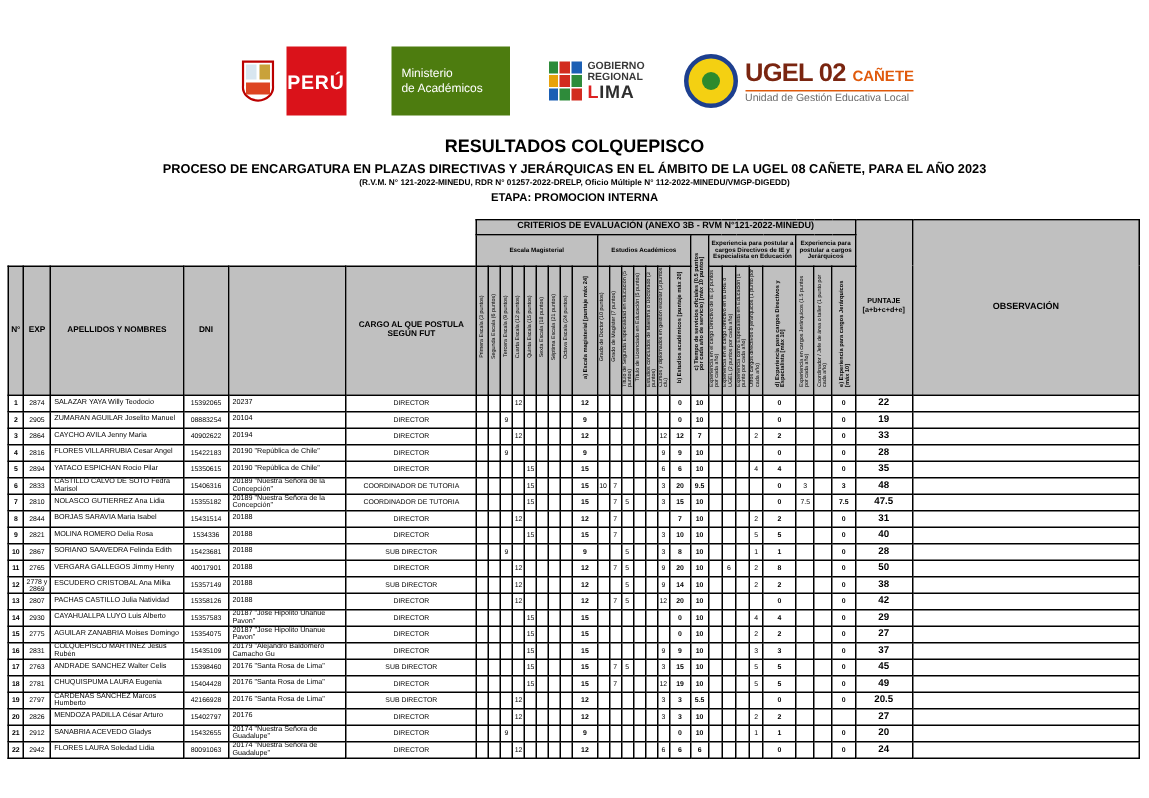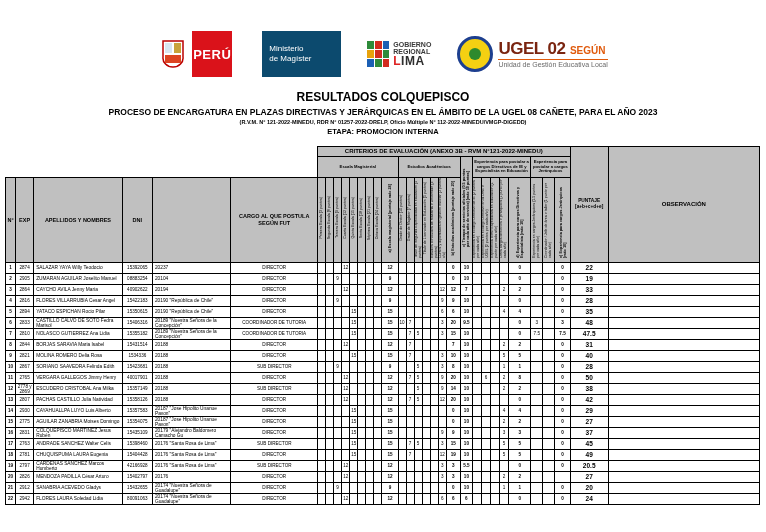--- a/index.html
+++ b/index.html
@@ -6,21 +6,21 @@
   body{
     width:766px;height:532px;background:#ffffff;overflow:hidden;
     font-family:"Liberation Sans", sans-serif;color:#000;
   }
   
   .logos{display:flex;justify-content:center;align-items:center;gap:26px;margin-top:26px;height:56px;}
   .minedu{display:flex;align-items:stretch;height:46px;}
   .coat{width:30px;height:46px;background:#fff;display:flex;align-items:center;justify-content:center;margin-right:4px;}
   .peru-red{width:40px;background:#da121a;color:#fff;display:flex;align-items:center;justify-content:center;
     font-weight:bold;font-size:13px;letter-spacing:.5px;}
-  .mined-gray{width:72px;background:#0c4a6e;color:#fff;display:flex;flex-direction:column;justify-content:center;
+  .mined-gray{width:72px;background:#4d7c0f;color:#fff;display:flex;flex-direction:column;justify-content:center;
     padding-left:7px;font-size:8px;line-height:1.25;margin-left:30px;}
   .grl{display:flex;align-items:center;gap:4px;}
   .grl-mosaic{width:22px;height:26px;display:grid;grid-template-columns:1fr 1fr 1fr;grid-template-rows:1fr 1fr 1fr;gap:1px;}
   .grl-mosaic i{display:block;}
   .grl-text{font-size:7px;font-weight:bold;line-height:1;color:#3a3a3a;}
   .grl-text .lima{font-size:12px;letter-spacing:.5px;color:#2e2e2e;}
   .grl-text .lima b{color:#d22;}
   .ugel{display:flex;align-items:center;gap:5px;}
   .ugel-seal{width:30px;height:30px;border-radius:50%;background:#f4d012;border:3px solid #1d3f8f;
     display:flex;align-items:center;justify-content:center;}
@@ -67,21 +67,21 @@
       <svg width="22" height="28" viewBox="0 0 22 28">
         <path d="M1 1 h20 v16 a10 9 0 0 1 -10 10 a10 9 0 0 1 -10 -10 Z" fill="#fff" stroke="#b00" stroke-width="1.5"></path>
         <rect x="3" y="3" width="7" height="10" fill="#d8e6f0"></rect>
         <rect x="12" y="3" width="7" height="10" fill="#c9a23a"></rect>
         <rect x="3" y="15" width="16" height="8" fill="#d42"></rect>
       </svg>
     </div>
     <div class="peru-red">PERÚ</div>
     <div class="mined-gray">
       <span>Ministerio</span>
-      <span>de Magíster</span>
+      <span>de Académicos</span>
     </div>
   </div>
   <div class="grl">
     <div class="grl-mosaic">
         <i style="background: rgb(46, 139, 58);"></i>
         <i style="background: rgb(210, 43, 31);"></i>
         <i style="background: rgb(27, 95, 180);"></i>
         <i style="background: rgb(232, 162, 12);"></i>
         <i style="background: rgb(210, 43, 31);"></i>
         <i style="background: rgb(46, 139, 58);"></i>
@@ -95,21 +95,21 @@
       <div class="lima"><b>L</b>IMA</div>
     </div>
   </div>
   <div class="ugel">
     <div class="ugel-seal">
         <i></i>
       </div>
     <div class="ugel-txt">
       <div class="ugel-line1">
         <span class="ugel-big">UGEL 02</span>
-        <span class="ugel-small">SEGÚN</span>
+        <span class="ugel-small">CAÑETE</span>
       </div>
       <div class="ugel-sub">Unidad de Gestión Educativa Local</div>
     </div>
   </div>
 </div>
 
 <div class="titles">
   <div class="t1">RESULTADOS COLQUEPISCO</div>
   <div class="t2">PROCESO DE ENCARGATURA EN PLAZAS DIRECTIVAS Y JERÁRQUICAS EN EL ÁMBITO DE LA UGEL 08 CAÑETE, PARA EL AÑO 2023</div>
   <div class="t3">(R.V.M. N° 121-2022-MINEDU, RDR N° 01257-2022-DRELP, Oficio Múltiple N° 112-2022-MINEDU/VMGP-DIGEDD)</div>

